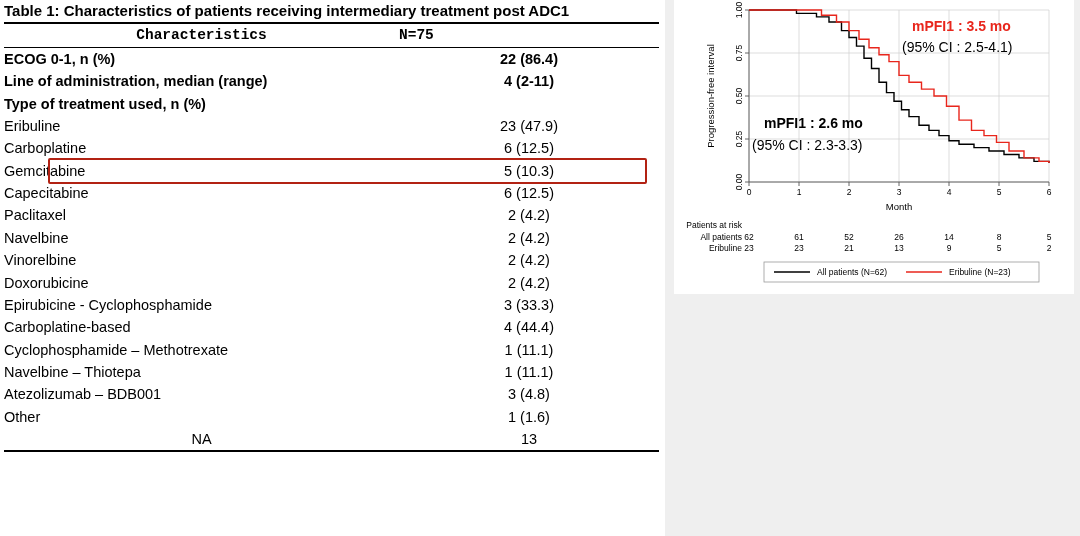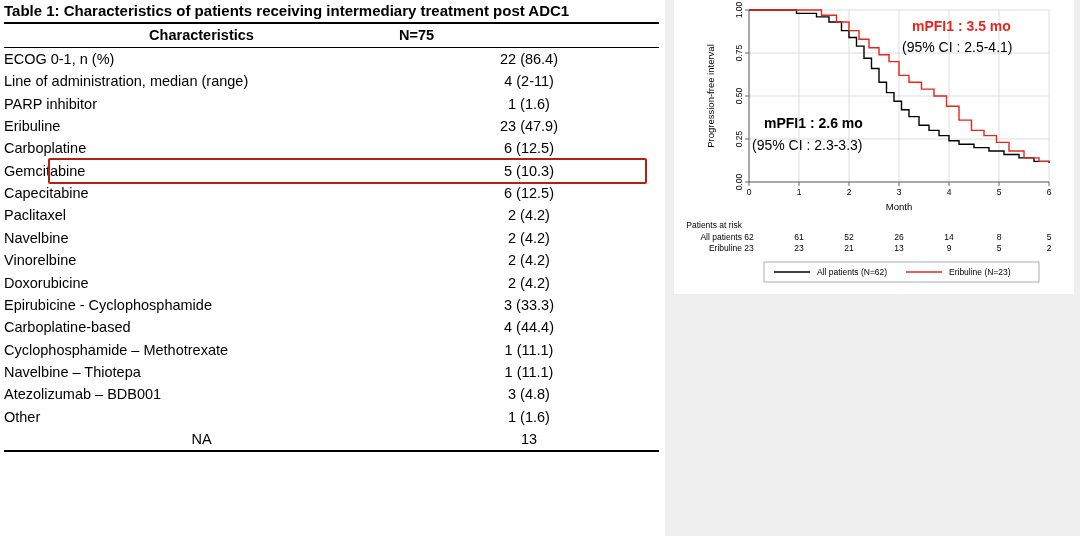--- a/index.html
+++ b/index.html
@@ -41,33 +41,33 @@
   }
   table.chartab td {
     font-size: 14.5px;
     color: #000;
     padding: 3.2px 0;
     vertical-align: baseline;
   }
   .col-char { width: 395px; }
   .col-val  { width: 260px; text-align: center; }
 
-  .rule-top td { border-top: 2.2px solid #000; }
+  .rule-top td { border-top: 2.2px solid #000; font-family: Liberation Mono, monospace; }
   .rule-bot td { border-bottom: 2.2px solid #000; text-align: center; }
   .rule-thin td { border-bottom: 1.3px solid #000; }
 
   .hdr td {
     font-weight: bold;
     text-align: left;
     font-size: 14.5px;
     padding-bottom: 4px;
   }
   .hdr .col-char { text-align: center; }
 
-  .bold { font-weight: normal; }
+  .bold { font-weight: bold; }
   .ind1 { padding-left: 28px; }
   .ind2 { padding-left: 48px; }
   .ind0 { padding-left: 2px; }
   tr.hl td {
     position: relative;
   }
   #hl-box {
     position: absolute;
     border: 2.5px solid #b22213;
     border-radius: 2px;
@@ -112,22 +112,22 @@
         </tr>
         <tr class="datarow">
           <td class="col-char ind0 bold">ECOG 0-1, n (%)</td>
           <td class="col-val bold">22 (86.4)</td>
         </tr>
         <tr class="datarow">
           <td class="col-char ind0 bold">Line of administration, median (range)</td>
           <td class="col-val bold">4 (2-11)</td>
         </tr>
         <tr class="datarow">
-          <td class="col-char ind1">PARP inhibitor</td>
-          <td class="col-val">1 (1.6)</td>
+          <td class="col-char ind0 bold">Type of treatment used, n (%)</td>
+          <td class="col-val bold"></td>
         </tr>
         <tr class="datarow hl">
           <td class="col-char ind2">Eribuline</td>
           <td class="col-val">23 (47.9)</td>
         </tr>
         <tr class="datarow">
           <td class="col-char ind2">Carboplatine</td>
           <td class="col-val">6 (12.5)</td>
         </tr>
         <tr class="datarow">

